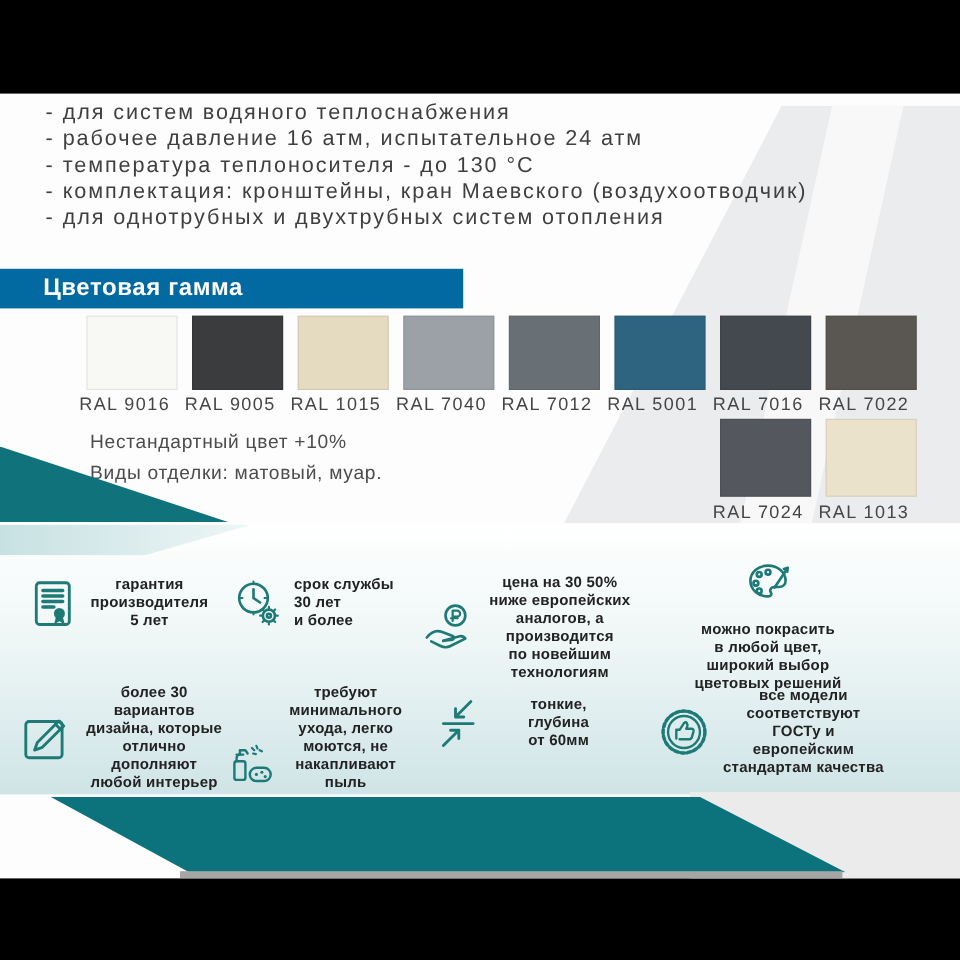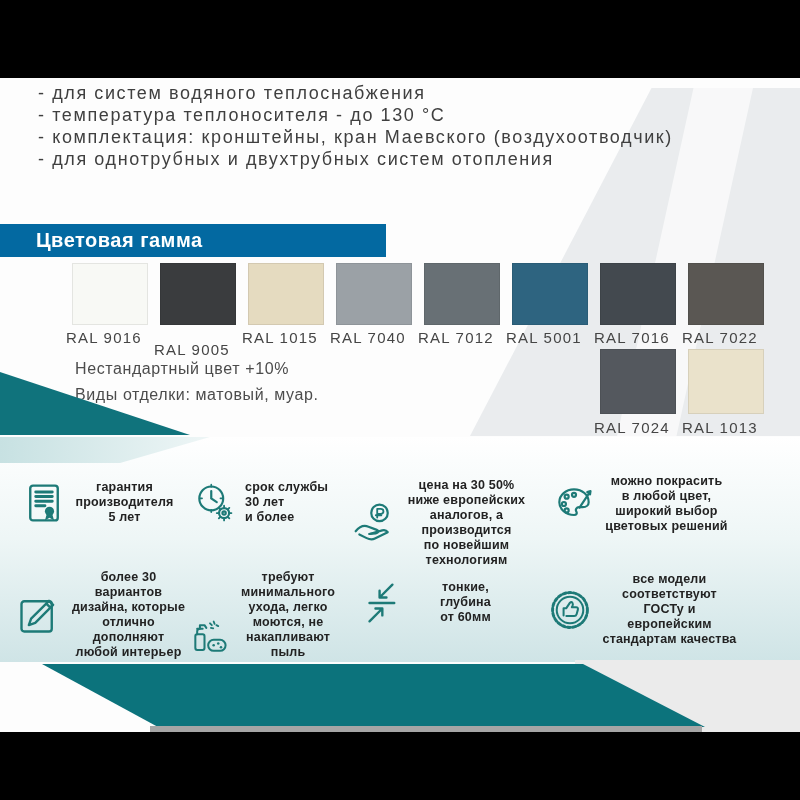--- a/index.html
+++ b/index.html
@@ -53,34 +53,35 @@
 </head>
 <body>
 
 <div id="canvas">
   <div id="slide">
     <div class="deco-gray1"></div>
     <div class="deco-white-streak"></div>
 
     <ul class="spec-list">
         <li>для систем водяного теплоснабжения</li>
+        <li>рабочее давление 16 атм, испытательное 24 атм</li>
         <li>температура теплоносителя - до 130 °C</li>
         <li>комплектация: кронштейны, кран Маевского (воздухоотводчик)</li>
         <li>для однотрубных и двухтрубных систем отопления</li>
       </ul>
 
     <div class="section-bar" style="background: #0369a1;">
       <span class="section-title">Цветовая гамма</span>
     </div>
 
     <div id="swatch-grid">
         <div class="swatch" style="left: 72px; top: 185px; height: 62px; background: rgb(248, 249, 245);"></div>
         <div class="swatch-label" style="left: 66px; top: 251px;">RAL 9016</div>
         <div class="swatch" style="left: 160px; top: 185px; height: 62px; background: rgb(58, 60, 62);"></div>
-        <div class="swatch-label" style="left: 154px; top: 251px; margin-top: 12px;">RAL 9005</div>
+        <div class="swatch-label" style="left: 154px; top: 251px;">RAL 9005</div>
         <div class="swatch" style="left: 248px; top: 185px; height: 62px; background: rgb(229, 219, 192);"></div>
         <div class="swatch-label" style="left: 242px; top: 251px;">RAL 1015</div>
         <div class="swatch" style="left: 336px; top: 185px; height: 62px; background: rgb(155, 161, 166);"></div>
         <div class="swatch-label" style="left: 330px; top: 251px;">RAL 7040</div>
         <div class="swatch" style="left: 424px; top: 185px; height: 62px; background: rgb(104, 112, 117);"></div>
         <div class="swatch-label" style="left: 418px; top: 251px;">RAL 7012</div>
         <div class="swatch" style="left: 512px; top: 185px; height: 62px; background: rgb(46, 100, 128);"></div>
         <div class="swatch-label" style="left: 506px; top: 251px;">RAL 5001</div>
         <div class="swatch" style="left: 600px; top: 185px; height: 62px; background: rgb(67, 73, 79);"></div>
         <div class="swatch-label" style="left: 594px; top: 251px;">RAL 7016</div>
@@ -137,21 +138,21 @@
               <path d="M19 36l14-4c3-.8 5 .5 6 2l-14 7c-3 1.5-6 1-9-.5l-8-4"></path>
             </svg>
           </span>
           <div class="f-text">цена на 30 50%
 ниже европейских
 аналогов, а
 производится
 по новейшим
 технологиям</div>
         </div>
-        <div class="feature" style="left: 552px; top: 396px; width: 176px;">
+        <div class="feature" style="left: 552px; top: 386px; width: 176px; flex-direction: column;">
           <span class="f-icon">
             <svg viewBox="0 0 48 48" fill="none" stroke="#1d7a77" stroke-width="2.4" stroke-linecap="round" stroke-linejoin="round">
               <path d="M24 8a16 14 0 1 0 0 28c3 0 3.5-2 2.5-3.8-1.3-2.4.4-4.7 3-4.7h4c4 0 6.5-2.5 6.5-5.5C40 14 33 8 24 8z"></path>
               <circle cx="16" cy="16" r="2.2"></circle>
               <circle cx="13" cy="24" r="2.2"></circle>
               <circle cx="16" cy="31" r="2.2"></circle>
               <circle cx="24" cy="14" r="2.2"></circle>
               <path d="M30 28L42 10M42 10l-3.5 1M42 10l-.5 3.6"></path>
             </svg>
           </span>

